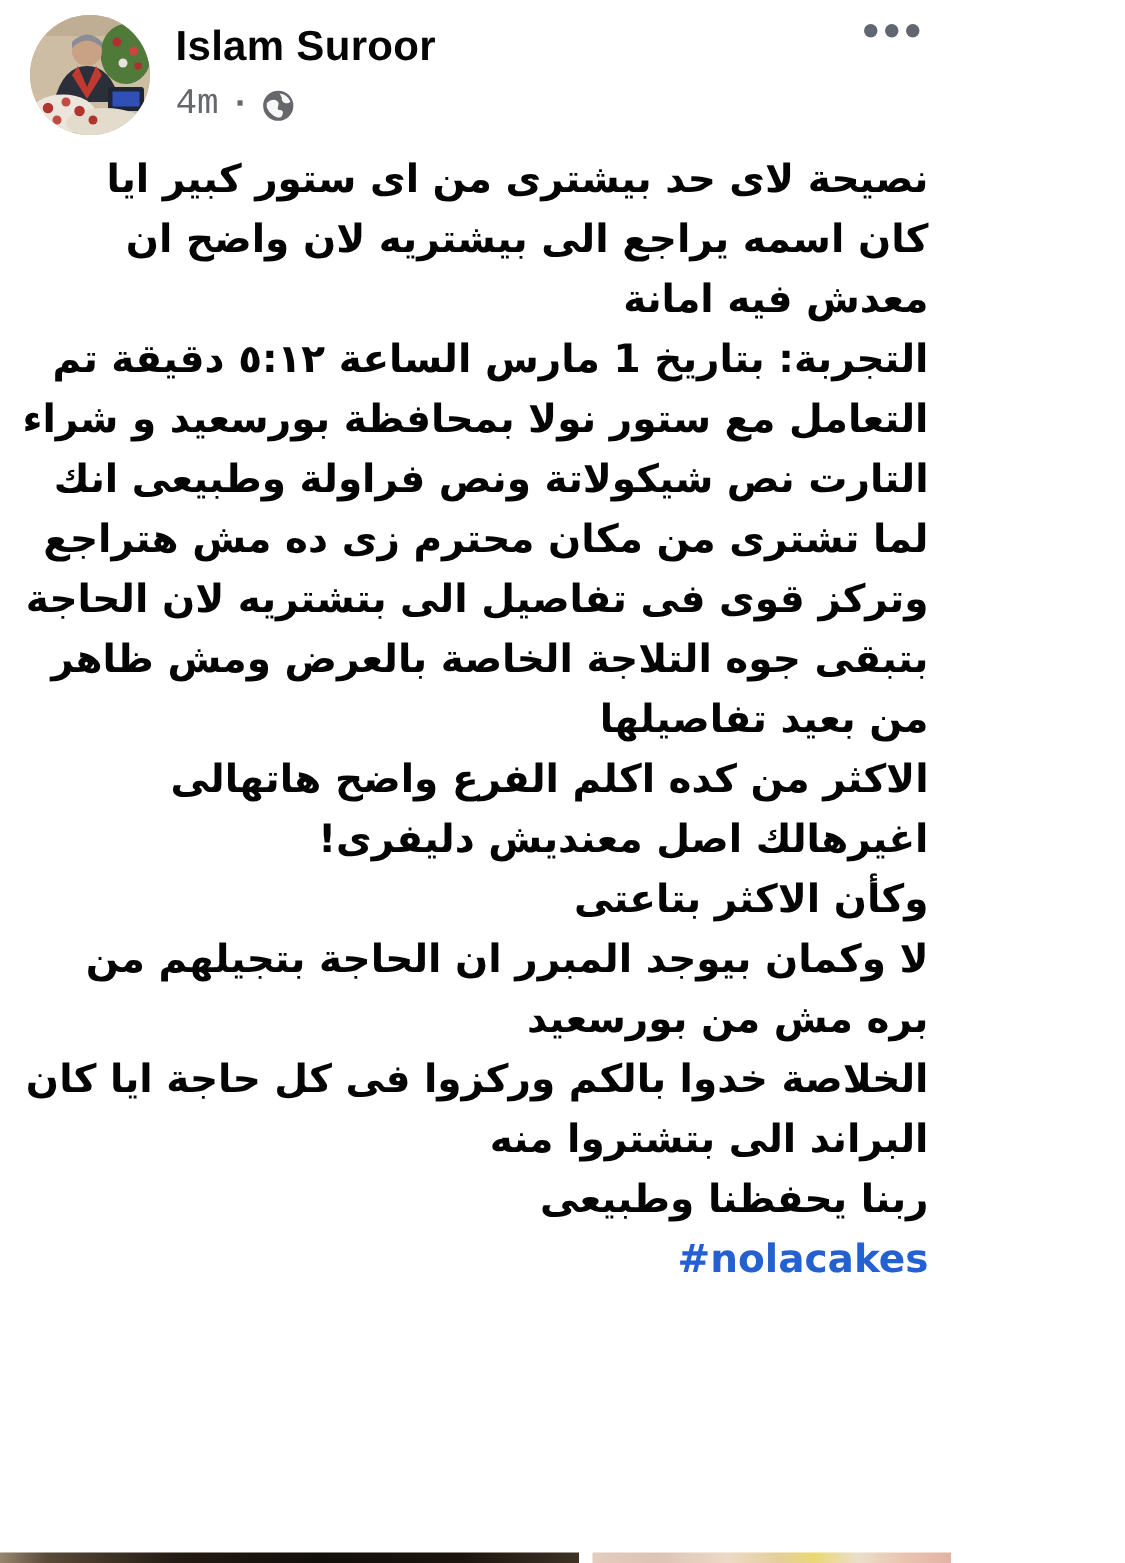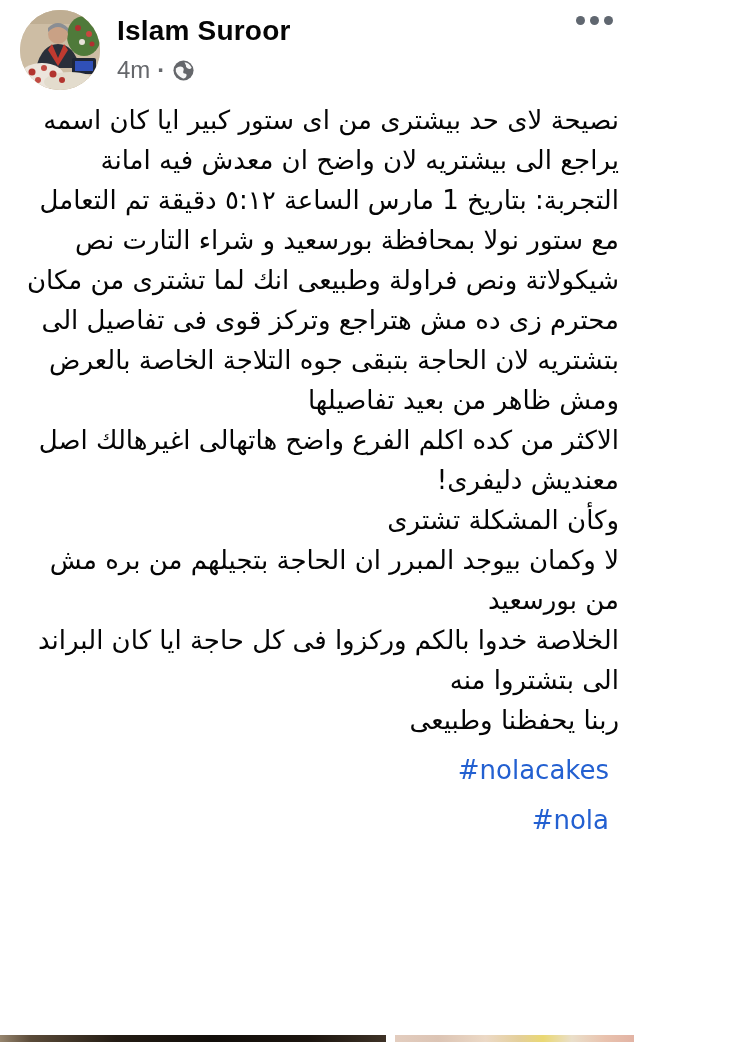--- a/index.html
+++ b/index.html
@@ -37,20 +37,21 @@
     letter-spacing: 0.2px;
     line-height: 1.2;
     cursor: pointer;
   }
   .meta-row {
     display: flex;
     align-items: center;
     margin-top: 8px;
     color: #65676B;
     font-size: 24px;
+    font-family: Liberation Mono, monospace;
   }
   .meta-sep { margin: 0 7px; font-weight: bold; }
   .globe-icon svg { display: block; width: 23px; height: 23px; margin-top: 2px; }
   .menu-btn {
     position: absolute;
     top: 2px;
     right: 18px;
     width: 44px;
     height: 36px;
     display: flex;
@@ -68,29 +69,30 @@
   }
   
   .post-body {
     direction: rtl;
     text-align: right;
     padding: 4px 15px 0 15px;
     font-family: "DejaVu Sans", sans-serif;
     font-size: 26px;
     line-height: 40px;
     color: #050505;
+    font-weight: bold;
   }
   .post-body .para { margin: 0; }
   .hashtag {
     color: #2360d1;
     cursor: pointer;
     direction: ltr;
     unicode-bidi: embed;
   }
-  .hashtag-line { margin: 10px; }
+  .hashtag-line { margin: 0; }
   
   .photo-strip {
     position: absolute;
     left: 0; right: 0; bottom: 0;
     height: 7px;
     display: flex;
   }
   .photo-strip .photo-left {
     width: 386px; height: 100%;
     background: linear-gradient(90deg, #97866f 0%, #5a4a38 8%, #241c14 30%, #120e0a 55%, #1c150f 80%, #3e3226 100%);
@@ -155,29 +157,26 @@
       <span class="dot"></span>
       <span class="dot"></span>
       <span class="dot"></span>
     </button>
   </div>
 
   <div class="post-body">
     <div class="para">نصيحة لاى حد بيشترى من اى ستور كبير ايا كان اسمه يراجع الى بيشتريه لان واضح ان معدش فيه امانة</div>
     <div class="para">التجربة: بتاريخ 1 مارس الساعة ٥:١٢ دقيقة تم التعامل مع ستور نولا بمحافظة بورسعيد و شراء التارت نص شيكولاتة ونص فراولة وطبيعى انك لما تشترى من مكان محترم زى ده مش هتراجع وتركز قوى فى تفاصيل الى بتشتريه لان الحاجة بتبقى جوه التلاجة الخاصة بالعرض ومش ظاهر من بعيد تفاصيلها</div>
     <div class="para">الاكثر من كده اكلم الفرع واضح هاتهالى اغيرهالك اصل معنديش دليفرى!</div>
-    <div class="para">وكأن المشكلة تشترى</div>
+    <div class="para">وكأن الاكثر بتاعتى</div>
     <div class="para">لا وكمان بيوجد المبرر ان الحاجة بتجيلهم من بره مش من بورسعيد</div>
     <div class="para">الخلاصة خدوا بالكم وركزوا فى كل حاجة ايا كان البراند الى بتشتروا منه</div>
     <div class="para">ربنا يحفظنا وطبيعى</div>
     <div class="hashtag-line">
       <span class="hashtag">#nolacakes</span>
-    </div>
-    <div class="hashtag-line">
-      <span class="hashtag">#nola</span>
     </div>
   </div>
 
   <div class="photo-strip">
     <div class="photo-left"></div>
     <div class="gap"></div>
     <div class="photo-right"></div>
   </div>
 
 </div>

